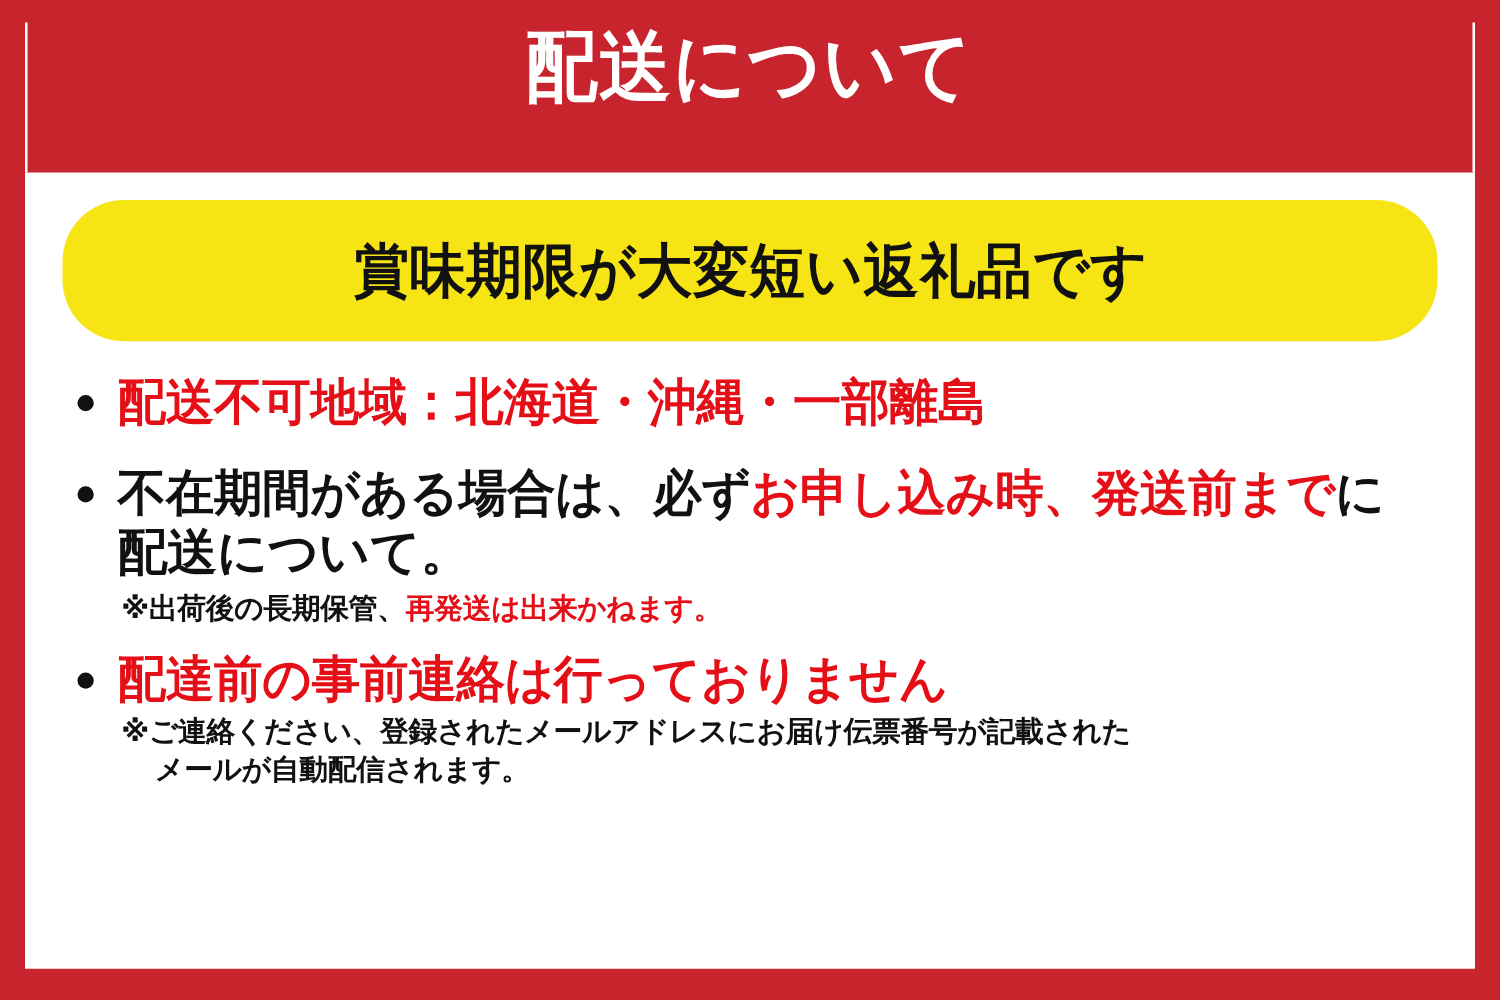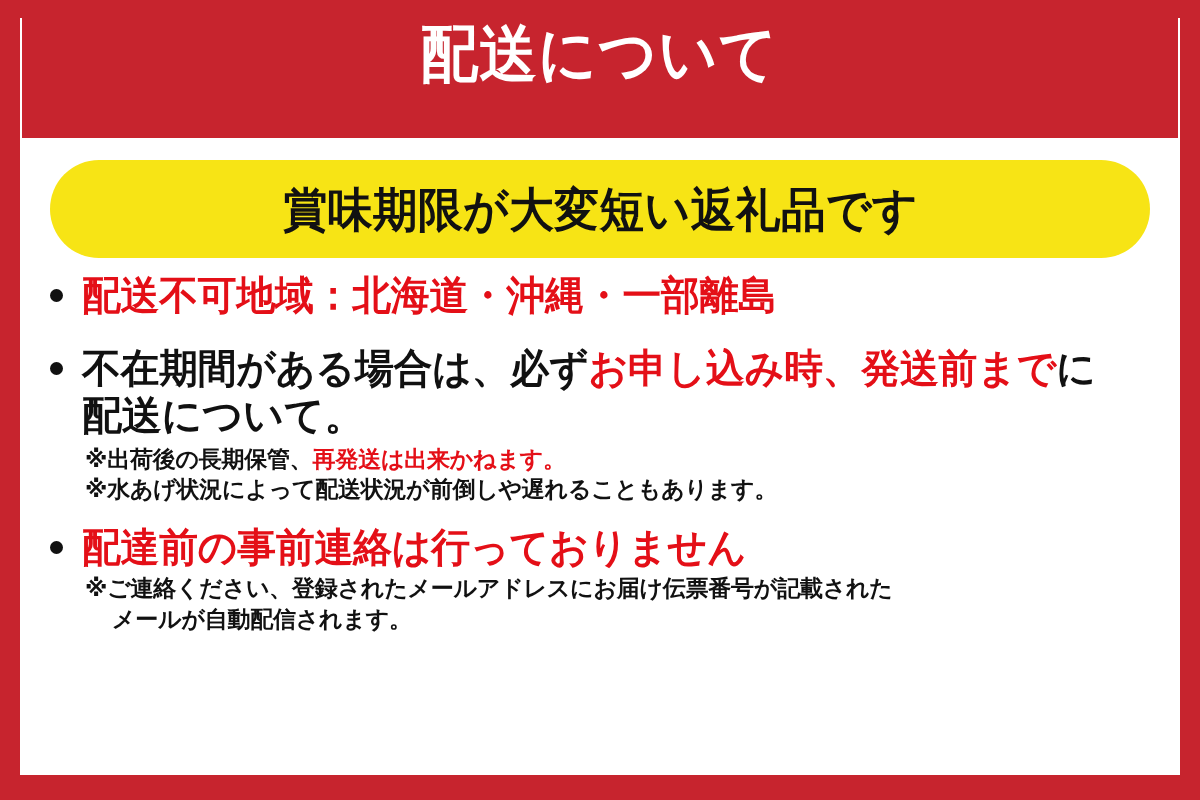--- a/index.html
+++ b/index.html
@@ -71,41 +71,41 @@
     width: 1160px;
     height: 637px;
     background: #ffffff;
     box-sizing: border-box;
     padding: 22px 0 0 0;
   }
 
   
   .pill {
     width: 1100px;
-    height: 98px;
+    height: 113px;
     margin: 0 auto;
     background: #f7e415;
     border-radius: 49px;
     display: flex;
     align-items: center;
     justify-content: center;
   }
   .pill-text {
     color: #111111;
     font-size: 47px;
     font-weight: 700;
     letter-spacing: 0.01em;
     line-height: 1;
     transform: scaleX(0.95);
     white-space: nowrap;
   }
 
   
   .list {
-    margin: 0;
+    margin: 12px;
     padding: 14px 18px 0 18px;
   }
   .item {
     position: relative;
     padding-left: 44px;
     margin-bottom: 2px;
   }
   .dot {
     position: absolute;
     left: 12px;
@@ -190,23 +190,20 @@
         <span class="dot"></span>
         <div class="line tight">
           <span class="blk">不在期間がある場合は、必ず</span><span class="red">お申し込み時、発送前まで</span><span class="blk">に</span>
         </div>
         <div class="line">
           <span class="blk">配送について。</span>
         </div>
         <div class="notes">
           <div class="note">
             <span class="blk">※出荷後の長期保管、</span><span class="red">再発送は出来かねます。</span>
-          </div>
-          <div class="note">
-            <span class="blk">※水あげ状況によって配送状況が前倒しや遅れることもあります。</span>
           </div>
         </div>
       </div>
 
       <div class="spacer-lg"></div>
 
       <div class="item">
         <span class="dot"></span>
         <div class="line tight">
           <span class="red">配達前の事前連絡は行っておりません</span>

